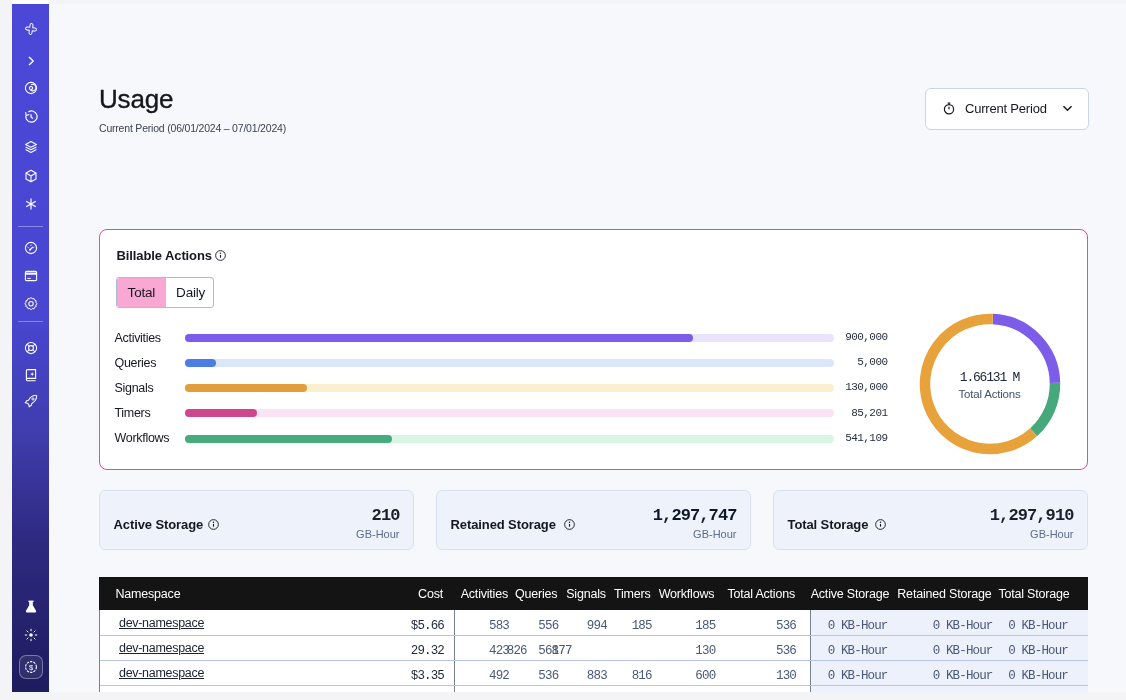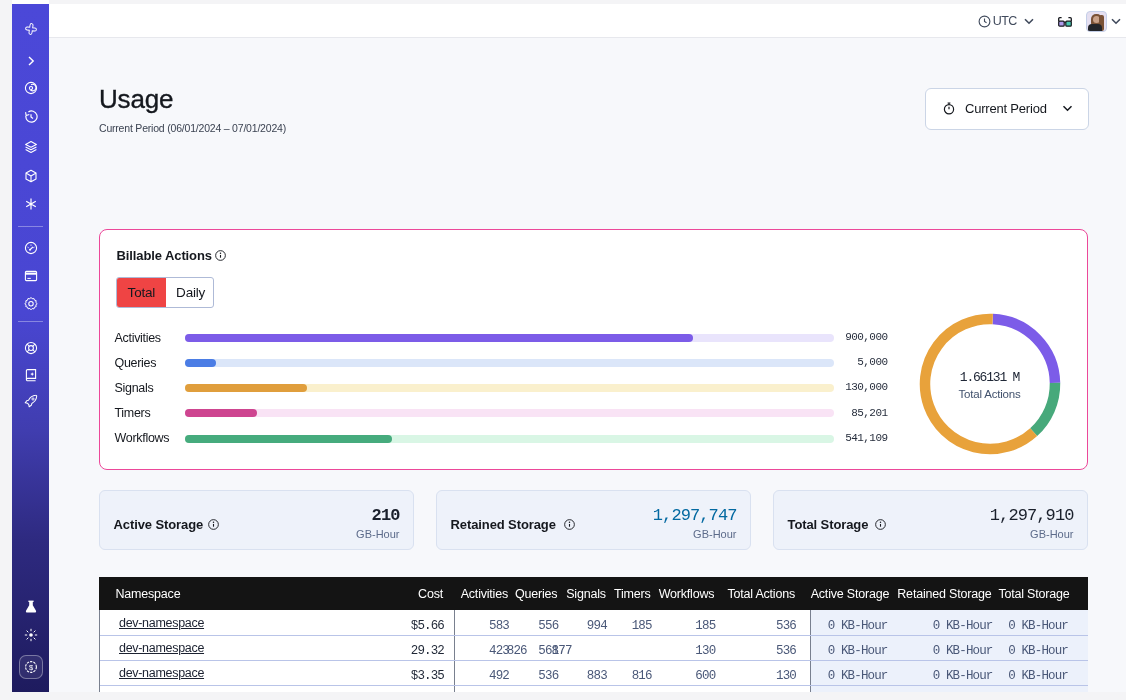--- a/index.html
+++ b/index.html
@@ -98,47 +98,20 @@
       <path d="M7 .8v2.4 M7 10.8v2.4 M.8 7h2.4 M10.8 7h2.4 M2.6 2.6l1.7 1.7 M9.7 9.7l1.7 1.7 M11.4 2.6L9.7 4.3 M4.3 9.7l-1.7 1.7" stroke="#fff" stroke-width="1"></path>
     </svg>
 
     <div class="abs" style="left:6.5px;top:650.5px;width:24px;height:24px;border-radius:7px;background:rgba(255,255,255,.08);border:1px solid rgba(255,255,255,.35)"></div>
     <svg class="sic" style="top:655.5px;left:11.5px" viewBox="0 0 14 14">
       <circle cx="7" cy="7" r="5.4" fill="none" stroke="#fff" stroke-width="1.1" stroke-dasharray="2.4 1"></circle>
       <text x="7" y="9.6" font-size="7.5" fill="#fff" text-anchor="middle" font-family="Liberation Sans">$</text>
     </svg>
   </div>
 
-  <div id="topbar">
-    <svg class="abs" style="left:929.3px;top:10.5px;width:13px;height:13px" viewBox="0 0 14 14">
-      <circle cx="7" cy="7" r="5.8" fill="none" stroke="#404a5c" stroke-width="1.2"></circle>
-      <path d="M7 3.8V7l2.2 1.4" fill="none" stroke="#404a5c" stroke-width="1.2"></path>
-    </svg>
-    <div class="abs" style="left:943.7px;top:10px;font-size:12.5px;letter-spacing:-.5px;color:#404a5c;font-weight:400">UTC</div>
-    <svg class="abs" style="left:974.6px;top:14px;width:10px;height:7px" viewBox="0 0 10 7">
-        <path class="chev" d="M1 1.2l4 4 4-4"></path>
-      </svg>
-
-    <svg class="abs" style="left:1009px;top:12.5px;width:14px;height:11px" viewBox="0 0 14 11">
-      <path d="M.7 4.5V1.8A1.1 1.1 0 0 1 1.8.7h1.8 M13.3 4.5V1.8A1.1 1.1 0 0 0 12.2.7h-1.8" fill="none" stroke="#16181d" stroke-width="1.3"></path>
-      <rect x=".7" y="4.2" width="5.5" height="5" rx="1" fill="#b09ced" stroke="#16181d" stroke-width="1.2"></rect>
-      <rect x="7.8" y="4.2" width="5.5" height="5" rx="1" fill="#49c8b1" stroke="#16181d" stroke-width="1.2"></rect>
-      <path d="M6.2 5.6a.9.9 0 0 1 1.6 0" fill="none" stroke="#16181d" stroke-width="1.1"></path>
-    </svg>
-
-    <div class="abs" style="left:1037px;top:7px;width:21px;height:21px;border-radius:4px;background:#e5dff0;border:1px solid #c4cfe8;overflow:hidden">
-      <div class="abs" style="left:4px;top:2px;width:11px;height:13px;border-radius:5px 5px 4px 4px;background:#7a5236"></div>
-      <div class="abs" style="left:6px;top:4px;width:7px;height:7px;border-radius:50%;background:#c9a188"></div>
-      <div class="abs" style="left:12px;top:3px;width:5px;height:16px;border-radius:2px;background:#7a5236"></div>
-      <div class="abs" style="left:1px;top:12px;width:14px;height:9px;border-radius:4px 4px 0 0;background:#23252a"></div>
-    </div>
-    <svg class="abs" style="left:1062.4px;top:14px;width:10px;height:7px" viewBox="0 0 10 7">
-        <path class="chev" d="M1 1.2l4 4 4-4"></path>
-      </svg>
-  </div>
 
   <div class="abs" style="left:87px;top:80px;font-size:26px;font-weight:500;color:#15181e;letter-spacing:-.2px;-webkit-text-stroke:.35px #15181e">Usage</div>
   <div class="abs" style="left:87px;top:118px;font-size:10.5px;letter-spacing:-.2px;color:#3c4352">Current Period (06/01/2024 – 07/01/2024)</div>
 
   <div class="abs" style="left:913px;top:84px;width:164px;height:42px;background:#fff;border:1px solid #cbd5e6;border-radius:6px">
     <svg class="abs" style="left:17px;top:13px;width:12px;height:13px" viewBox="0 0 12 13">
       <circle cx="6" cy="7.2" r="4.6" fill="none" stroke="#15181e" stroke-width="1.2"></circle>
       <path d="M6 4.8v2.4 M4.6 1h2.8 M6 1v1.6" fill="none" stroke="#15181e" stroke-width="1.2"></path>
     </svg>
     <div class="abs" style="left:39px;top:11.5px;font-size:13px;letter-spacing:-.2px;font-weight:500;color:#15181e">Current Period</div>
@@ -150,21 +123,21 @@
 
   <div class="abs" style="left:86.5px;top:225px;width:989.5px;height:241px;background:#fff;border:1px solid #ec4899;border-radius:8px">
     <div class="abs" style="left:17px;top:18px;font-size:13px;font-weight:700;letter-spacing:-.1px;color:#15181e">Billable Actions</div>
     <svg class="abs" style="left:115.5px;top:19.8px;width:11px;height:11px" viewBox="0 0 12 12">
       <circle cx="6" cy="6" r="5.3" fill="none" stroke="#15181e" stroke-width="1"></circle>
       <path d="M6 5.4v3" stroke="#15181e" stroke-width="1.2"></path>
       <circle cx="6" cy="3.5" r=".8" fill="#15181e"></circle>
     </svg>
 
     <div class="abs" style="left:16px;top:46.5px;width:98.5px;height:31.5px;border:1px solid #aebad7;border-radius:3px;background:#fff">
-      <div class="abs" style="left:0;top:0;width:49.7px;height:29.5px;background:#ef4444;border-radius:2px 0 0 2px;text-align:center;line-height:29.5px;font-size:13.5px;letter-spacing:-.2px;font-weight:500;color:#15181e">Total</div>
+      <div class="abs" style="left:0;top:0;width:49.7px;height:29.5px;background:#f9a8d4;border-radius:2px 0 0 2px;text-align:center;line-height:29.5px;font-size:13.5px;letter-spacing:-.2px;font-weight:500;color:#15181e">Total</div>
       <div class="abs" style="left:49.7px;top:0;width:48.8px;height:29.5px;text-align:center;line-height:29.5px;font-size:13.5px;letter-spacing:-.2px;font-weight:500;color:#15181e">Daily</div>
     </div>
 
     <div class="abs" style="left:15px;top:100.5px;font-size:12.5px;letter-spacing:-.3px;color:#15181e">Activities</div>
     <div class="abs" style="left:85px;top:103.7px;width:649.5px;height:8px;border-radius:4px;background:#e9e4fc"></div>
     <div class="abs" style="left:85px;top:103.7px;width:508.4px;height:8px;border-radius:4px;background:#7c5ce8"></div>
     <div class="abs mono" style="left:688px;top:100.9px;width:100px;text-align:right;font-size:11px;letter-spacing:-.55px;color:#272e3d">900,000</div>
 
     <div class="abs" style="left:15px;top:125.7px;font-size:12.5px;letter-spacing:-.3px;color:#15181e">Queries</div>
     <div class="abs" style="left:85px;top:128.9px;width:649.5px;height:8px;border-radius:4px;background:#dbe6f9"></div>
@@ -205,31 +178,31 @@
     <div class="abs mono" style="right:13px;top:15px;font-size:17px;letter-spacing:-.9px;font-weight:700;color:#1a202c">210</div>
     <div class="abs" style="right:13px;top:36.5px;font-size:11px;color:#5c6b8a">GB-Hour</div>
   </div>
   <div class="abs" style="left:423.5px;top:486px;width:315px;height:60px;background:#eef2fa;border:1px solid #d9e1f0;border-radius:6px">
     <div class="abs" style="left:14px;top:26.4px;font-size:13px;font-weight:700;letter-spacing:-.1px;color:#15181e">Retained Storage</div>
     <svg class="abs" style="left:127.5px;top:28.2px;width:11px;height:11px" viewBox="0 0 12 12">
         <circle cx="6" cy="6" r="5.3" fill="none" stroke="#15181e" stroke-width="1"></circle>
         <path d="M6 5.4v3" stroke="#15181e" stroke-width="1.2"></path>
         <circle cx="6" cy="3.5" r=".8" fill="#15181e"></circle>
       </svg>
-    <div class="abs mono" style="right:13px;top:15px;font-size:17px;letter-spacing:-.9px;font-weight:400;color:#0369a1">1,297,747</div>
+    <div class="abs mono" style="right:13px;top:15px;font-size:17px;letter-spacing:-.9px;font-weight:700;color:#0f172a">1,297,747</div>
     <div class="abs" style="right:13px;top:36.5px;font-size:11px;color:#5c6b8a">GB-Hour</div>
   </div>
   <div class="abs" style="left:760.5px;top:486px;width:315px;height:60px;background:#eef2fa;border:1px solid #d9e1f0;border-radius:6px">
     <div class="abs" style="left:14px;top:26.4px;font-size:13px;font-weight:700;letter-spacing:-.1px;color:#15181e">Total Storage</div>
     <svg class="abs" style="left:101px;top:28.2px;width:11px;height:11px" viewBox="0 0 12 12">
         <circle cx="6" cy="6" r="5.3" fill="none" stroke="#15181e" stroke-width="1"></circle>
         <path d="M6 5.4v3" stroke="#15181e" stroke-width="1.2"></path>
         <circle cx="6" cy="3.5" r=".8" fill="#15181e"></circle>
       </svg>
-    <div class="abs mono" style="right:13px;top:15px;font-size:17px;letter-spacing:-.9px;font-weight:400;color:#1a202c">1,297,910</div>
+    <div class="abs mono" style="right:13px;top:15px;font-size:17px;letter-spacing:-.9px;font-weight:700;color:#1a202c">1,297,910</div>
     <div class="abs" style="right:13px;top:36.5px;font-size:11px;color:#5c6b8a">GB-Hour</div>
   </div>
 
   <div class="abs" style="left:86.5px;top:573px;width:989.5px;height:115px;overflow:hidden">
 
     <div class="abs" style="left:0;top:0;width:989.5px;height:33px;background:#141414;color:#fff">
       <div class="abs" style="left:17px;top:10px;font-size:12.5px;letter-spacing:-.2px;font-weight:500;white-space:nowrap">Namespace</div>
       <div class="abs" style="left:244.5px;top:10px;width:100px;text-align:right;font-size:12.5px;letter-spacing:-.2px;font-weight:500;white-space:nowrap">Cost</div>
       <div class="abs" style="left:309.5px;top:10px;width:100px;text-align:right;font-size:12.5px;letter-spacing:-.2px;font-weight:500;white-space:nowrap">Activities</div>
       <div class="abs" style="left:358.8px;top:10px;width:100px;text-align:right;font-size:12.5px;letter-spacing:-.2px;font-weight:500;white-space:nowrap">Queries</div>

